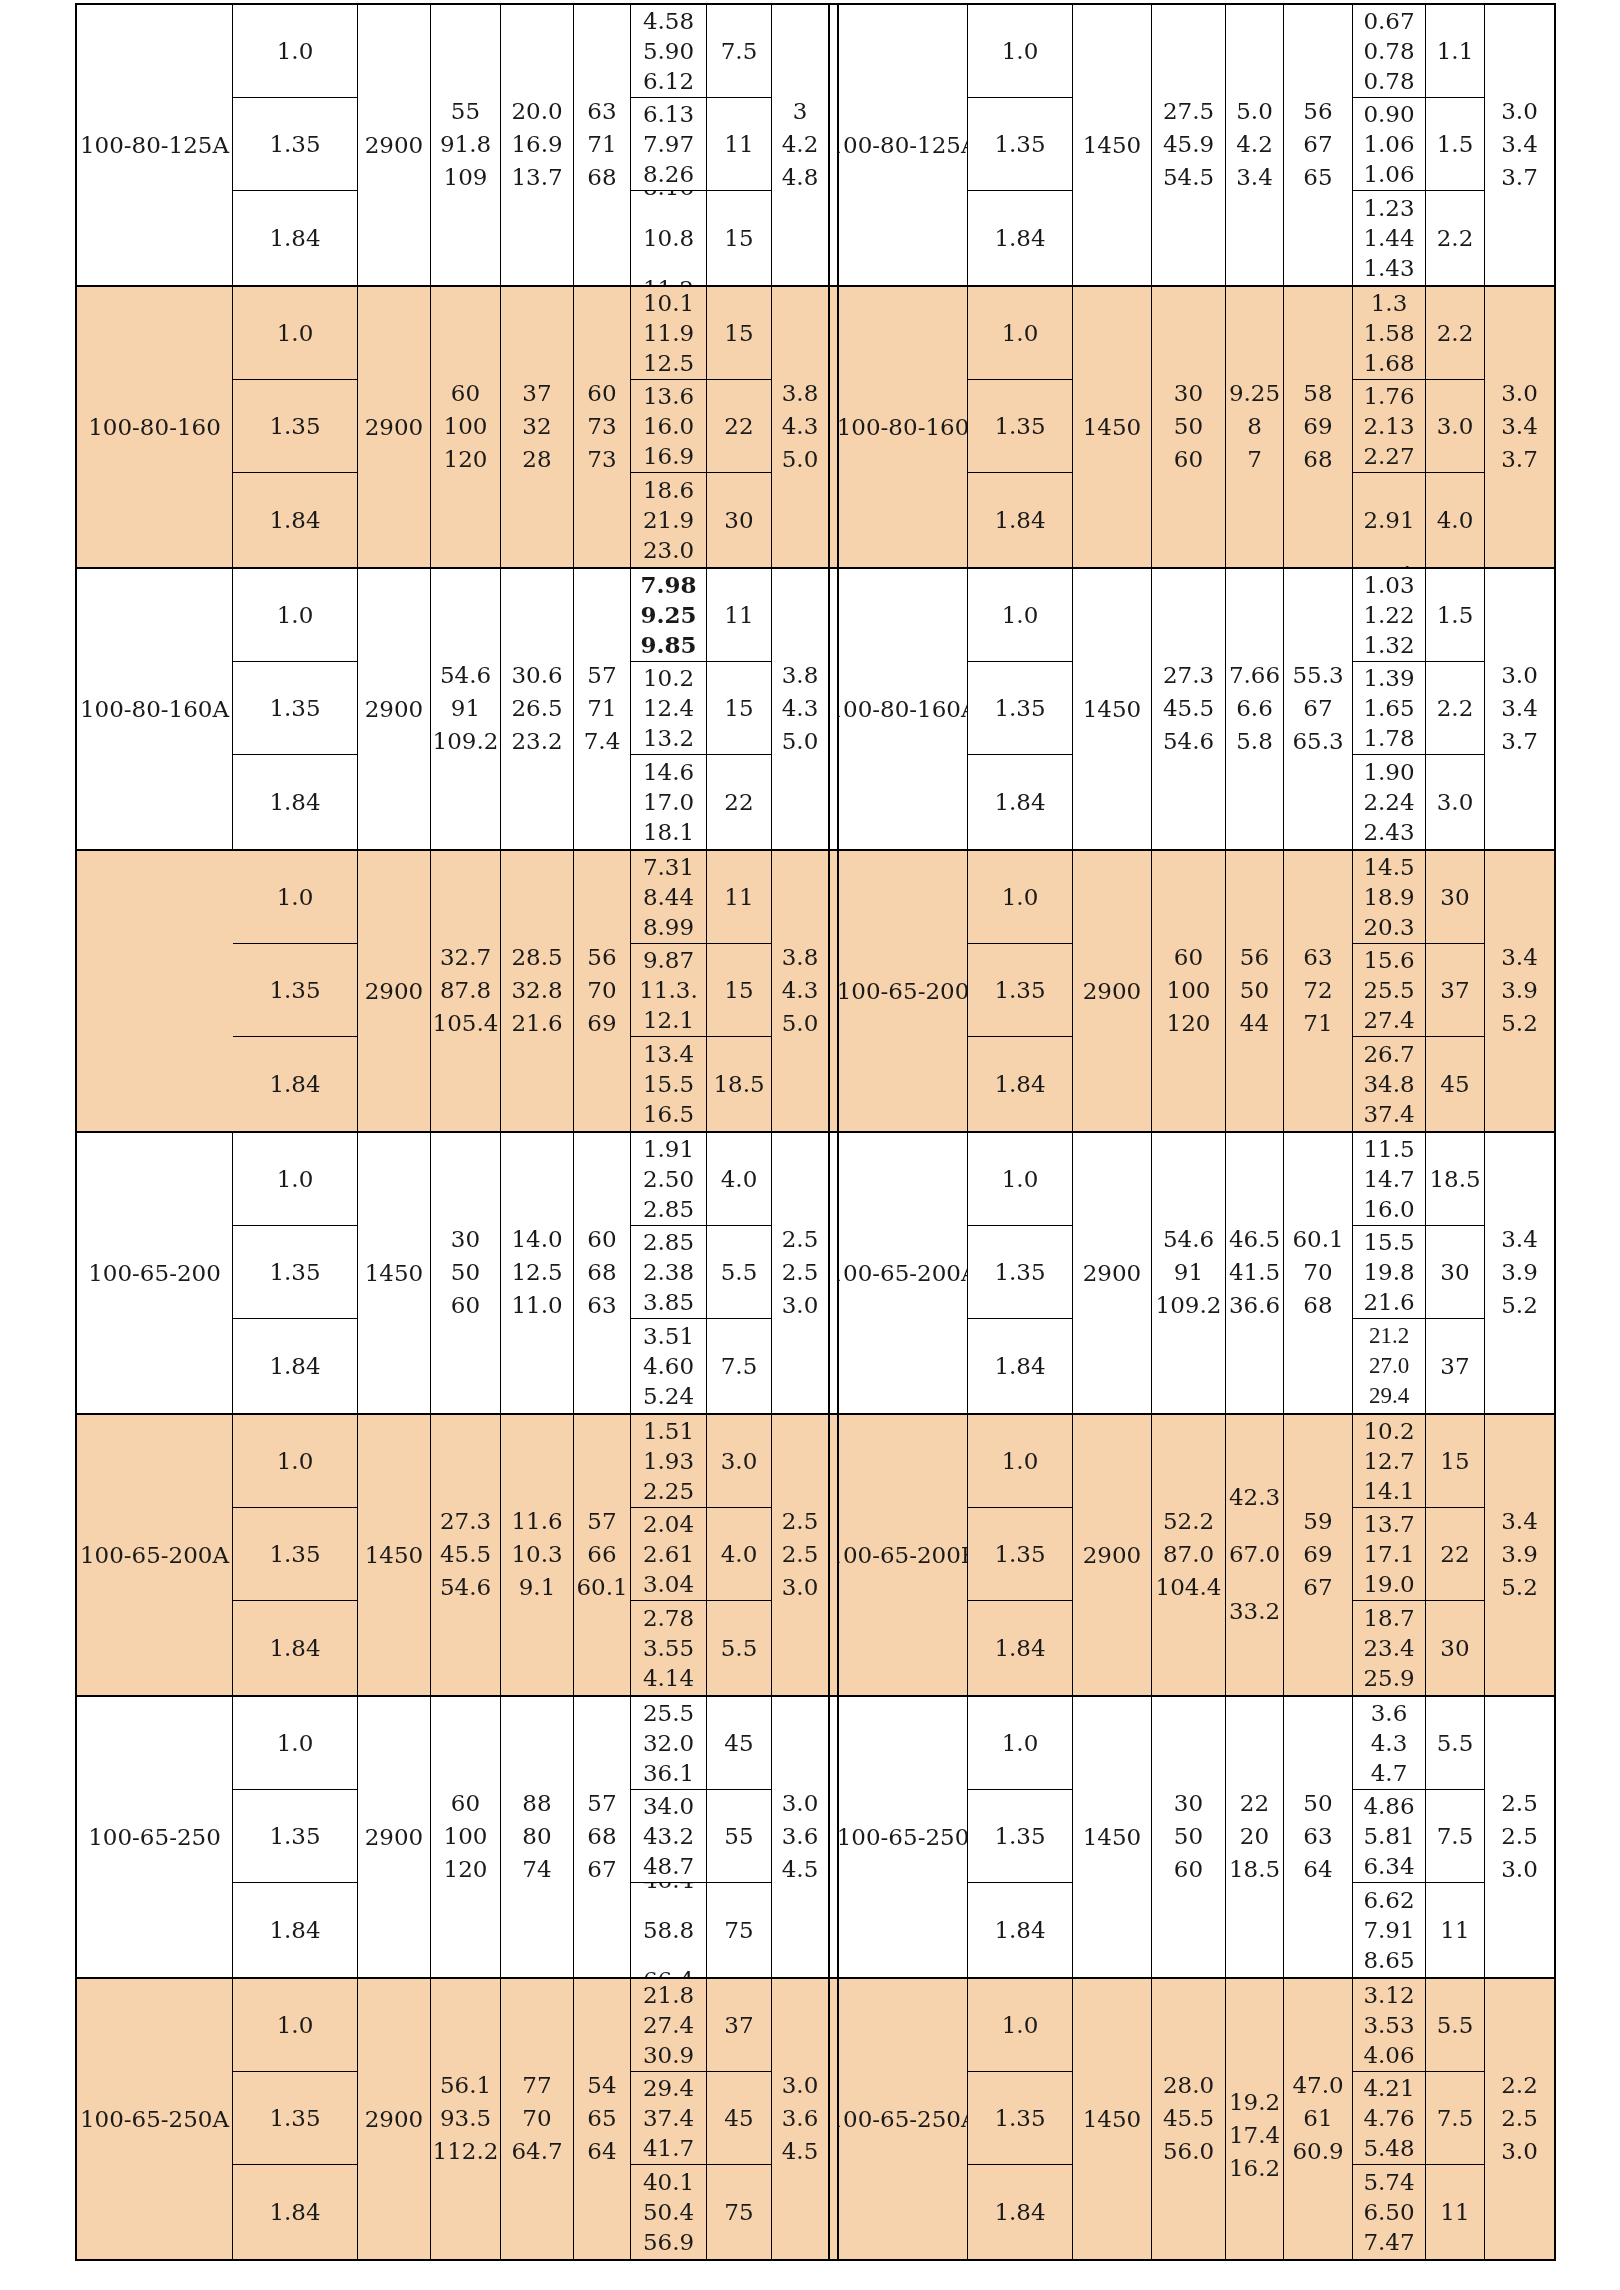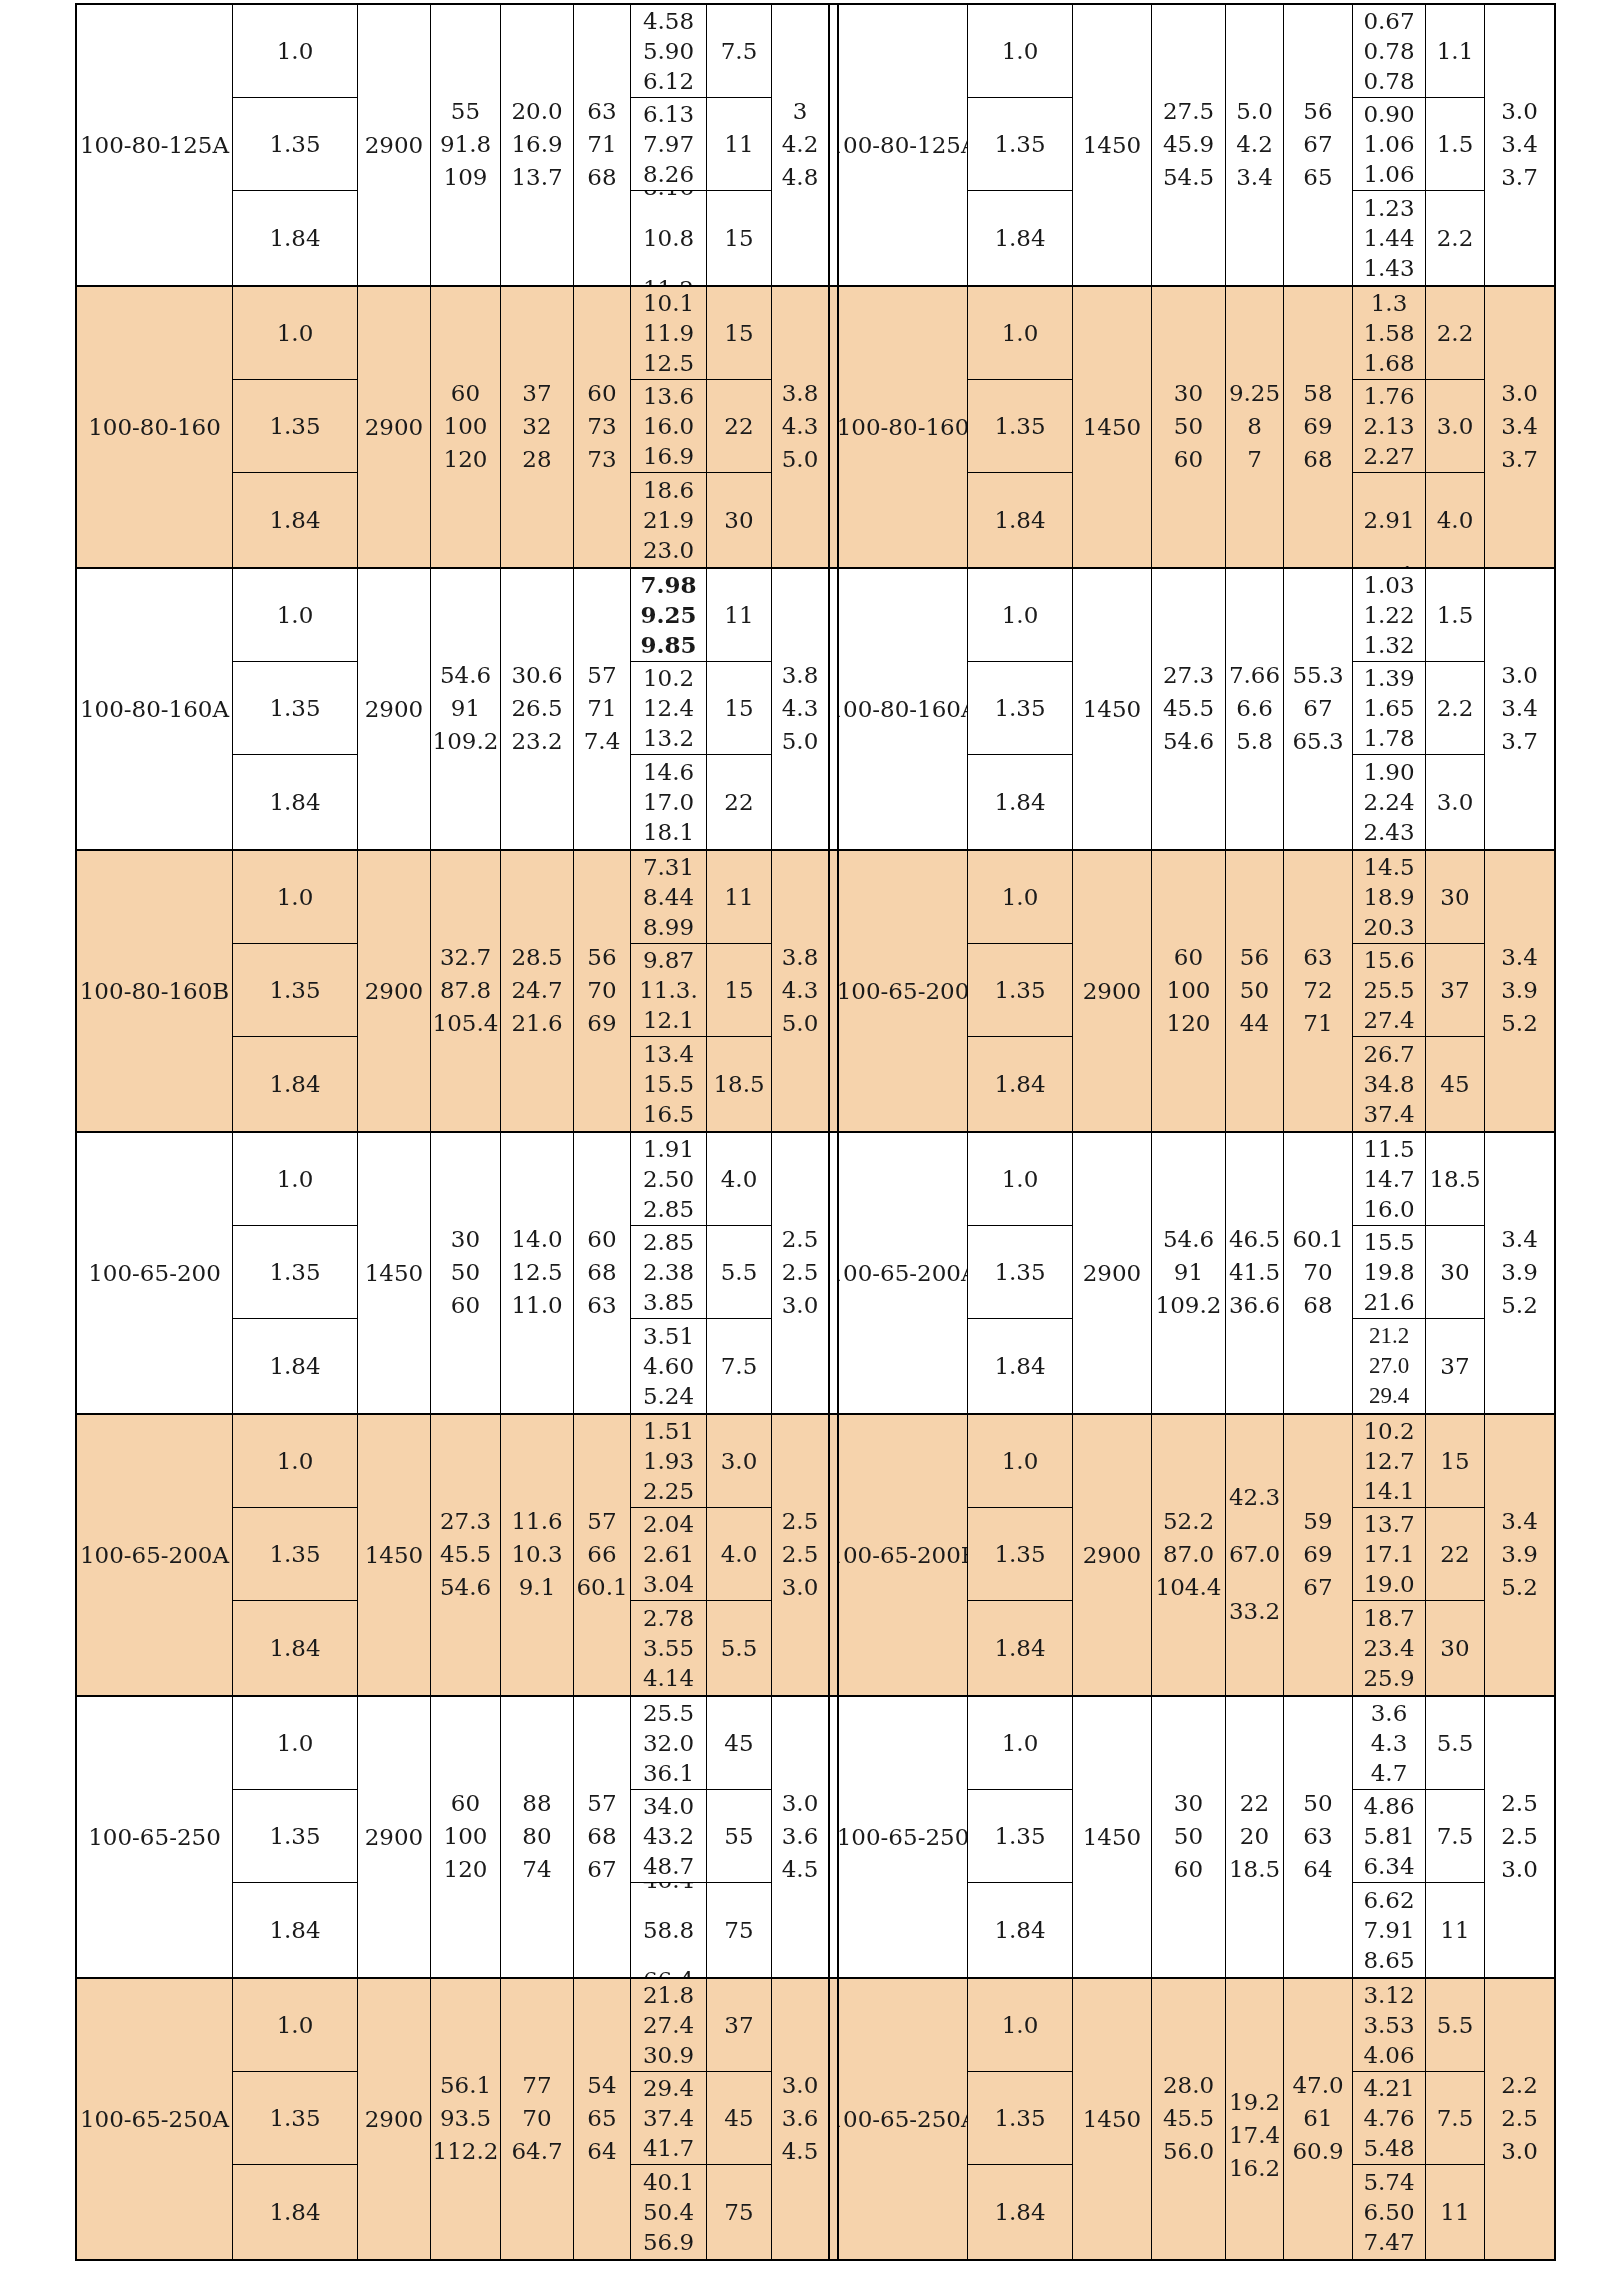--- a/index.html
+++ b/index.html
@@ -421,43 +421,40 @@
           </div>
           <div class="c last stack-wide" style="grid-area: 1 / 9 / 4;">
             <span>3.0</span>
             <span>3.4</span>
             <span>3.7</span>
           </div>
         </div>
       </div>
       <div class="group-row shaded">
         <div class="half left">
-          <div class="c" style="grid-area: 1 / 1 / 4;">
-            <span>100-80-160B</span>
-          </div>
           <div class="c hb" style="grid-area: 1 / 2 / 2;">
             <span>1.0</span>
           </div>
           <div class="c hb" style="grid-area: 2 / 2 / 3;">
             <span>1.35</span>
           </div>
           <div class="c" style="grid-area: 3 / 2 / 4;">
             <span>1.84</span>
           </div>
           <div class="c" style="grid-area: 1 / 3 / 4;">
             <span>2900</span>
           </div>
           <div class="c stack-wide" style="grid-area: 1 / 4 / 4;">
             <span>32.7</span>
             <span>87.8</span>
             <span>105.4</span>
           </div>
           <div class="c stack-wide" style="grid-area: 1 / 5 / 4;">
             <span>28.5</span>
-            <span>24.7</span>
+            <span>32.8</span>
             <span>21.6</span>
           </div>
           <div class="c stack-wide" style="grid-area: 1 / 6 / 4;">
             <span>56</span>
             <span>70</span>
             <span>69</span>
           </div>
           <div class="c hb stack-tight" style="grid-area: 1 / 7 / 2;">
             <span>7.31</span>
             <span>8.44</span>

